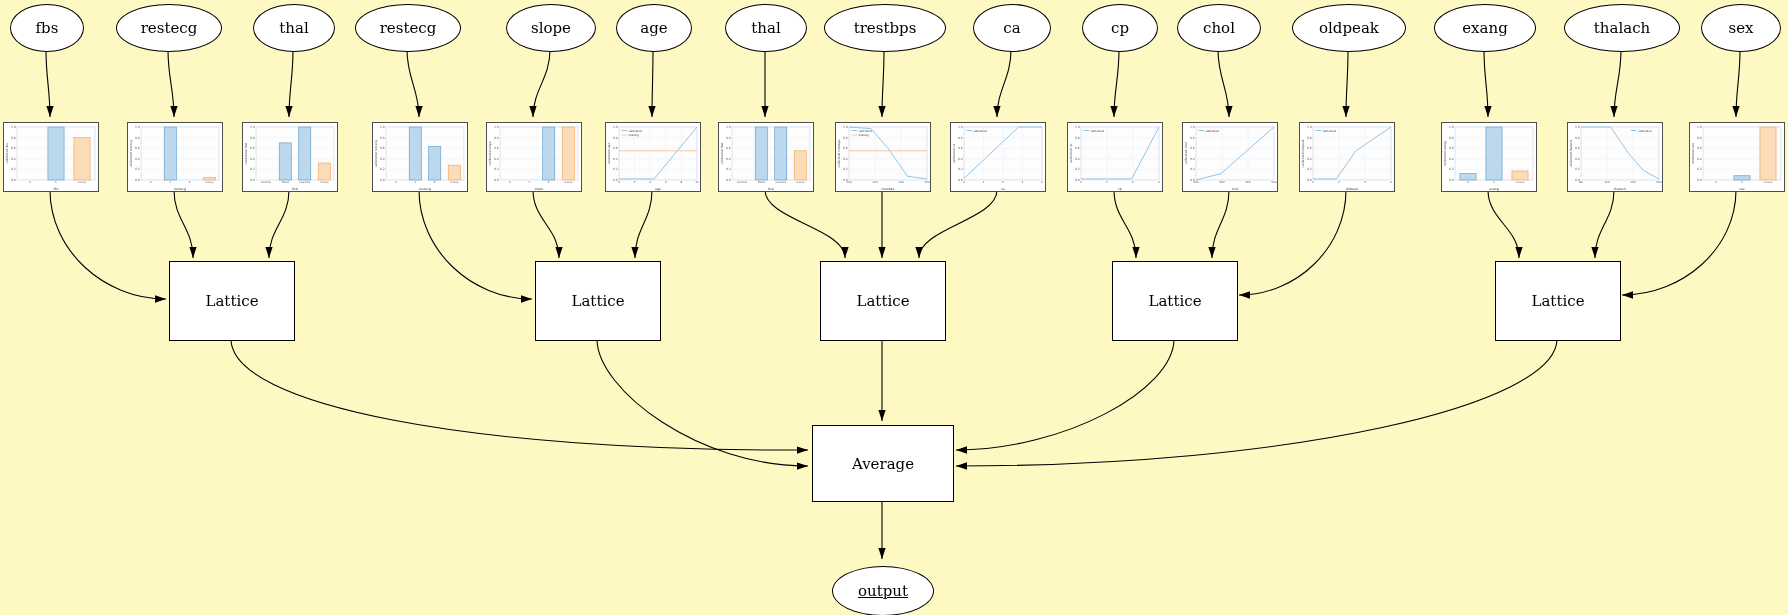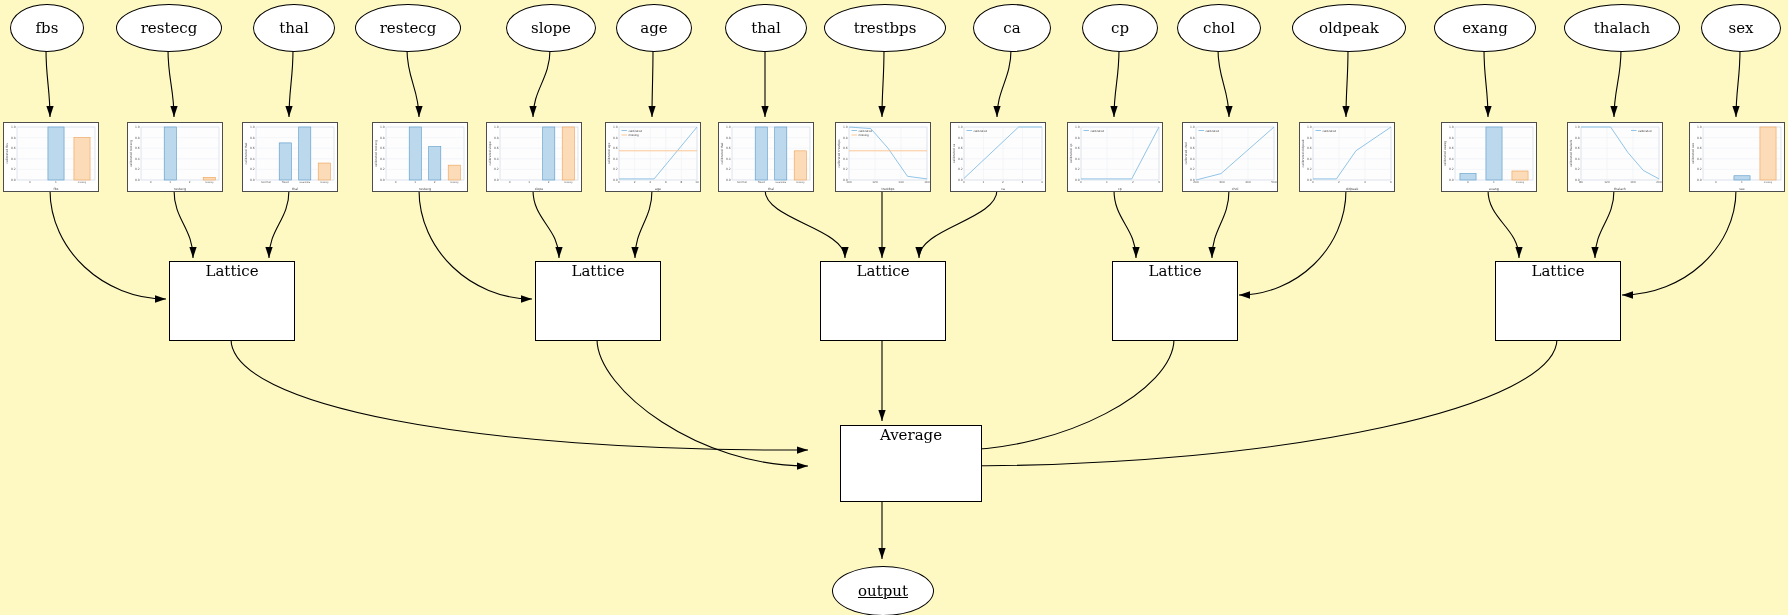--- a/index.html
+++ b/index.html
@@ -8,21 +8,21 @@
     font-family:"DejaVu Serif", serif; color:#000; overflow:hidden;
   }
   #edges{position:absolute;left:0;top:0;z-index:1;pointer-events:none;}
   .node-ellipse{
     position:absolute;z-index:2;border:1px solid #000;border-radius:50%;
     background:#fff;display:flex;align-items:center;justify-content:center;
     font-size:15px;line-height:1;
   }
   .node-box{
     position:absolute;z-index:2;border:1px solid #000;background:#fff;
-    display:flex;justify-content:center;font-size:15px;
+    display:flex;align-items:center;justify-content:center;font-size:15px;
   }
   .node-chart{
     position:absolute;z-index:2;border:1px solid #4d4d4d;background:#fff;
   }
   .node-chart svg{display:block;}
 </style>
 </head>
 <body>
 
 <div class="canvas">
@@ -552,20 +552,20 @@
   <div class="node-box" id="lat2" style="left: 820px; top: 261px; width: 124px; height: 78px;">
       <span>Lattice</span>
     </div>
   <div class="node-box" id="lat3" style="left: 1112px; top: 261px; width: 124px; height: 78px;">
       <span>Lattice</span>
     </div>
   <div class="node-box" id="lat4" style="left: 1495px; top: 261px; width: 124px; height: 78px;">
       <span>Lattice</span>
     </div>
 
-  <div class="node-box" id="avg" style="left: 812px; top: 425px; width: 140px; height: 75px; margin-left: 28px;">
+  <div class="node-box" id="avg" style="left: 812px; top: 425px; width: 140px; height: 75px;">
       <span>Average</span>
     </div>
 
   <div class="node-ellipse" id="out" style="left: 832px; top: 566px; width: 100px; height: 48px; text-decoration: underline;">
       <span>output</span>
     </div>
 </div>
 
 </body></html>

